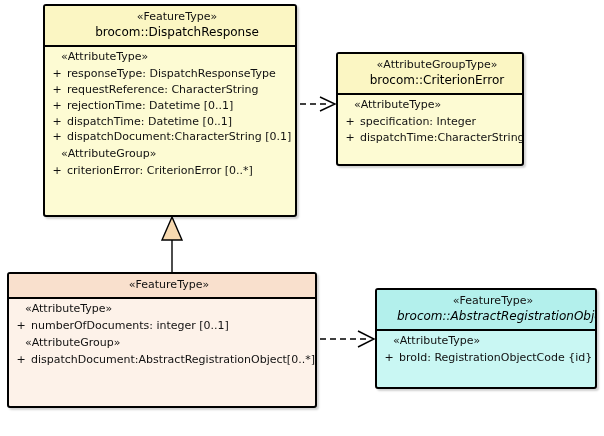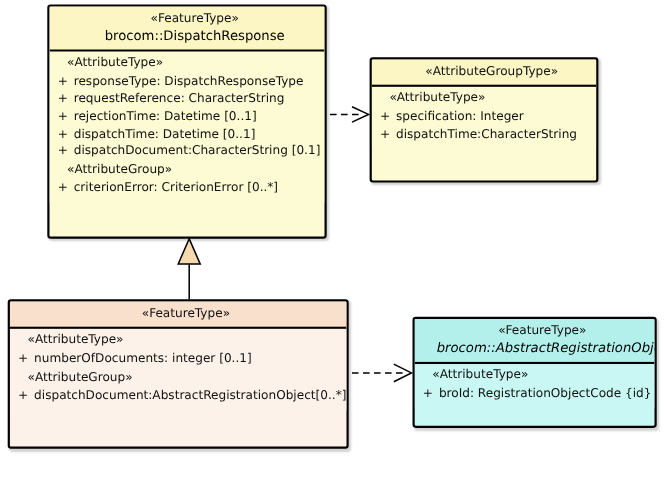--- a/index.html
+++ b/index.html
@@ -103,21 +103,21 @@
 
   .theme-cyan .uml-header   { background: #b3f0ec; }
   .theme-cyan .uml-body     { background: #c9f7f3; }
   .theme-cyan { background: #c9f7f3; }
 
   
   #box-dispatch-response {
     left: 43px; top: 4px; width: 254px; height: 213px;
   }
   #box-criterion-error {
-    left: 336px; top: 52px; width: 208px; height: 114px;
+    left: 336px; top: 52px; width: 188px; height: 114px;
   }
   #box-dispatch-characteristics {
     left: 7px; top: 272px; width: 310px; height: 136px;
   }
   #box-abstract-registration-object {
     left: 375px; top: 288px; width: 222px; height: 101px;
   }
 
   
   #connectors {
@@ -189,20 +189,21 @@
       <div class="attr">
         <span class="vis">+</span>
         <span class="sig">criterionError: CriterionError [0..*]</span>
       </div>
     </div>
   </div>
 
   <div class="uml-class theme-yellow" id="box-criterion-error">
     <div class="uml-header">
       <span class="stereo">«AttributeGroupType»</span>
+      <span class="cls-name">brocom::CriterionError</span>
     </div>
     <div class="uml-body">
       <div class="grp-label">«AttributeType»</div>
       <div class="attr">
         <span class="vis">+</span>
         <span class="sig">specification: Integer</span>
       </div>
       <div class="attr">
         <span class="vis">+</span>
         <span class="sig">dispatchTime:CharacterString</span>

